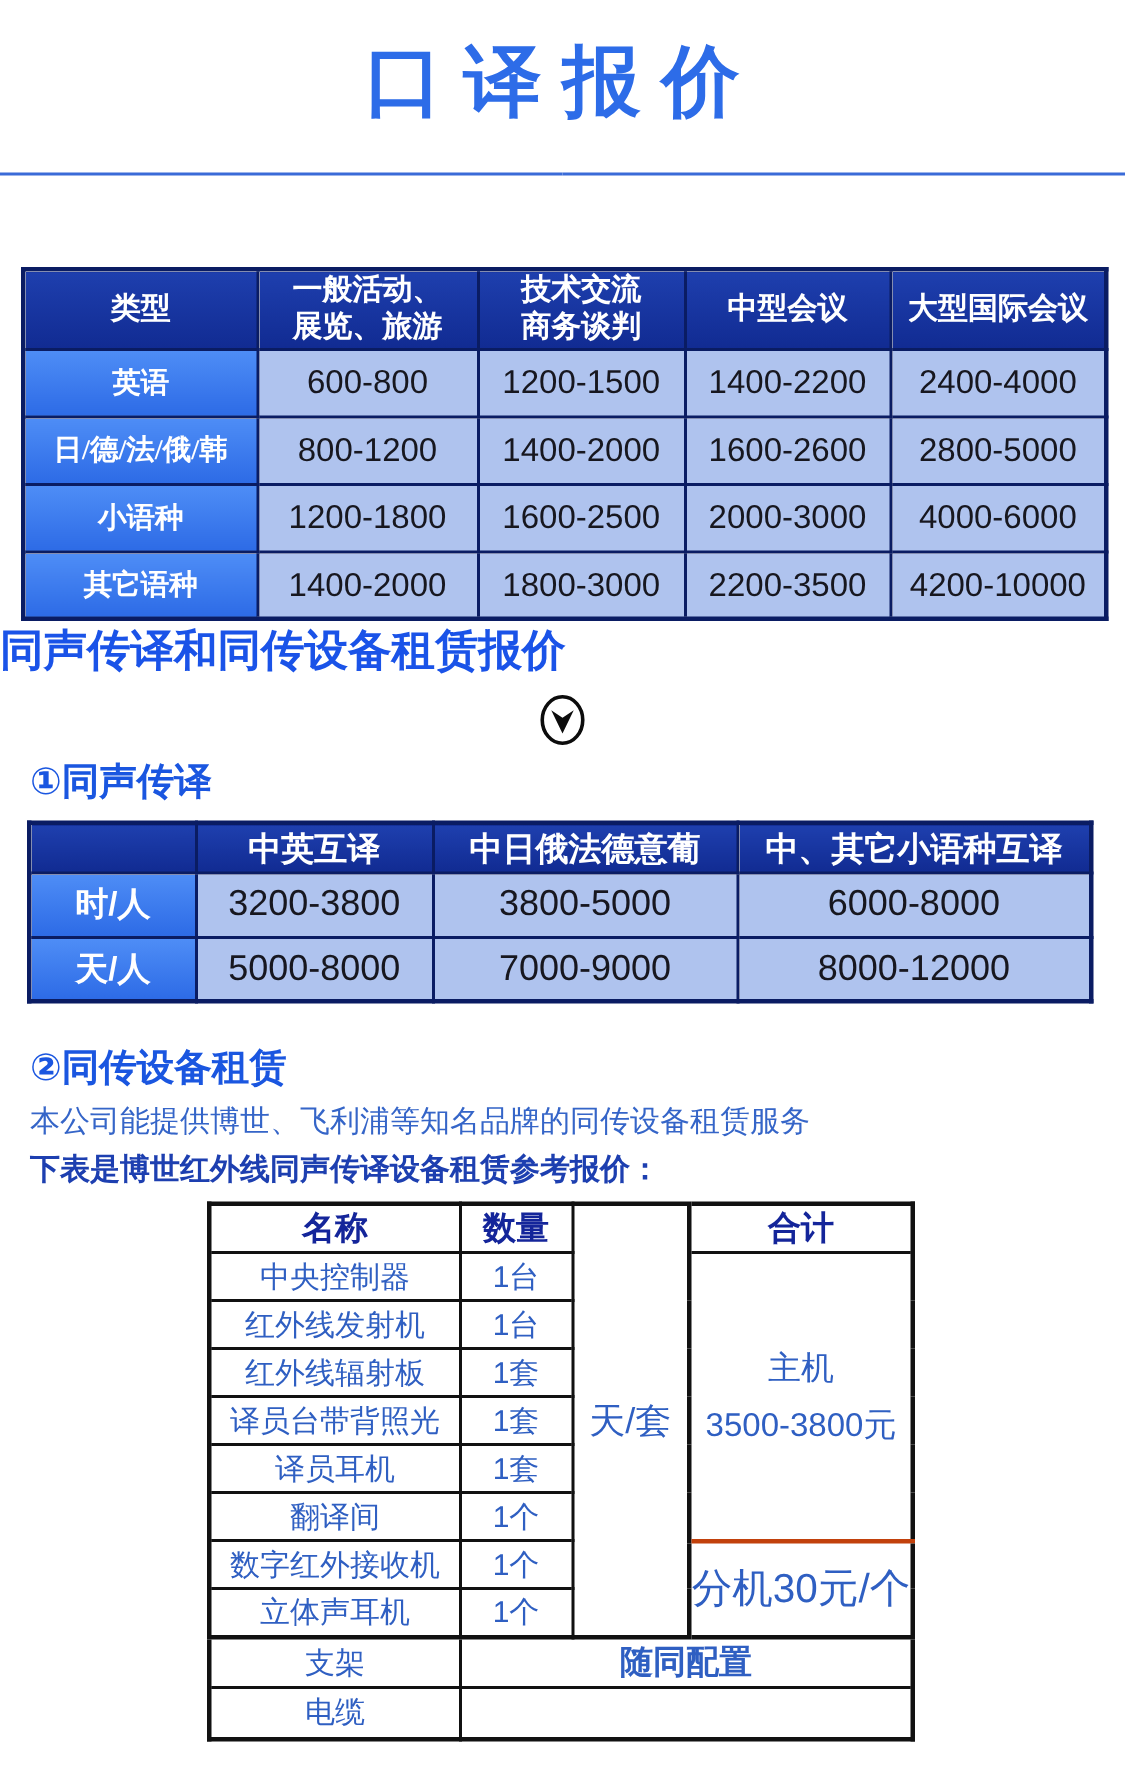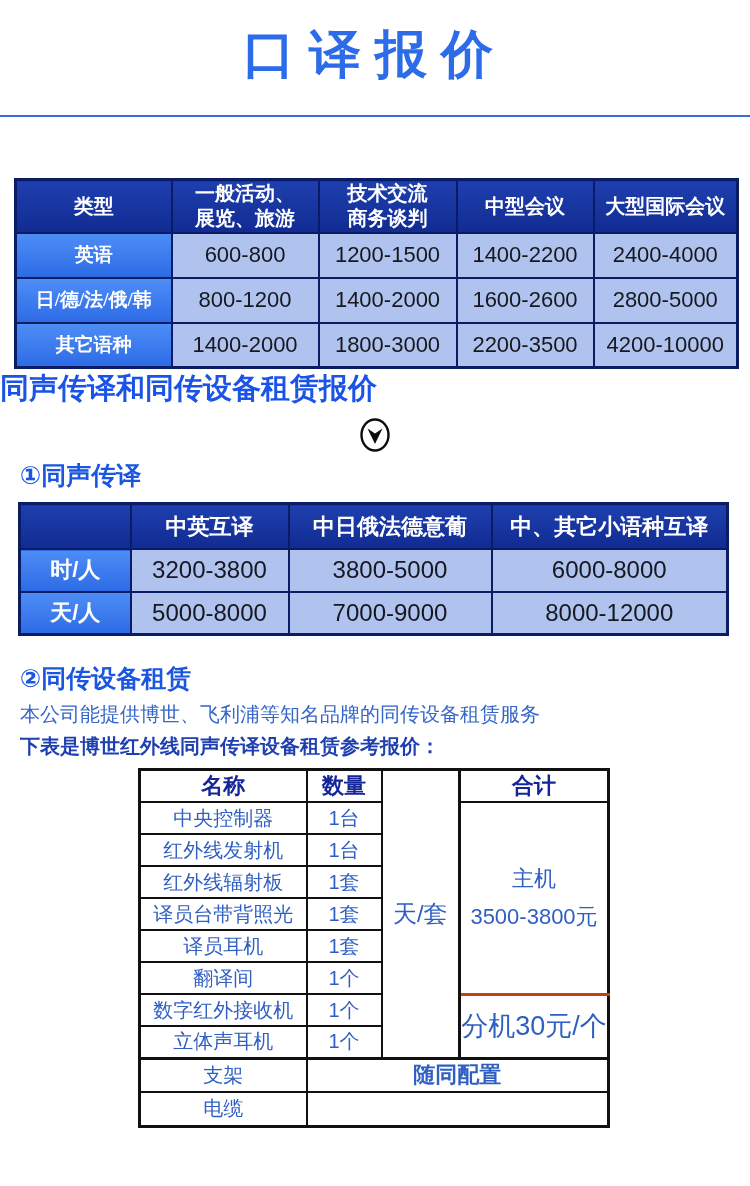--- a/index.html
+++ b/index.html
@@ -90,21 +90,21 @@
     height: 36px;
   }
   .sub-heading {
     margin: 6px 0 0 20px;
     font-size: 25px;
     font-weight: bold;
     color: #1a56e0;
   }
 
   #table2 { margin: 10px 0 0 18px; width: 708px; }
-  #table2 tr.hdr-row { height: 45px; }
+  #table2 tr.hdr-row { height: 33px; }
   #table2 tr.data-row { height: 43px; }
   #table2 .hdr-cell { font-size: 22px; }
   #table2 .rowlabel-cell { font-size: 22px; }
   #table2 .data-cell { font-size: 24px; }
 
   
   .equip-heading {
     margin: 26px 0 0 20px;
     font-size: 25px;
     font-weight: bold;
@@ -186,20 +186,27 @@
     <td class="data-cell">2400-4000</td>
   </tr>
   <tr class="data-row">
     <td class="rowlabel-cell">日/德/法/俄/韩</td>
     <td class="data-cell">800-1200</td>
     <td class="data-cell">1400-2000</td>
     <td class="data-cell">1600-2600</td>
     <td class="data-cell">2800-5000</td>
   </tr>
   <tr class="data-row">
+    <td class="rowlabel-cell">小语种</td>
+    <td class="data-cell">1200-1800</td>
+    <td class="data-cell">1600-2500</td>
+    <td class="data-cell">2000-3000</td>
+    <td class="data-cell">4000-6000</td>
+  </tr>
+  <tr class="data-row">
     <td class="rowlabel-cell">其它语种</td>
     <td class="data-cell">1400-2000</td>
     <td class="data-cell">1800-3000</td>
     <td class="data-cell">2200-3500</td>
     <td class="data-cell">4200-10000</td>
   </tr>
 </tbody>
   </table>
 
 <div class="section-title">同声传译和同传设备租赁报价</div>

